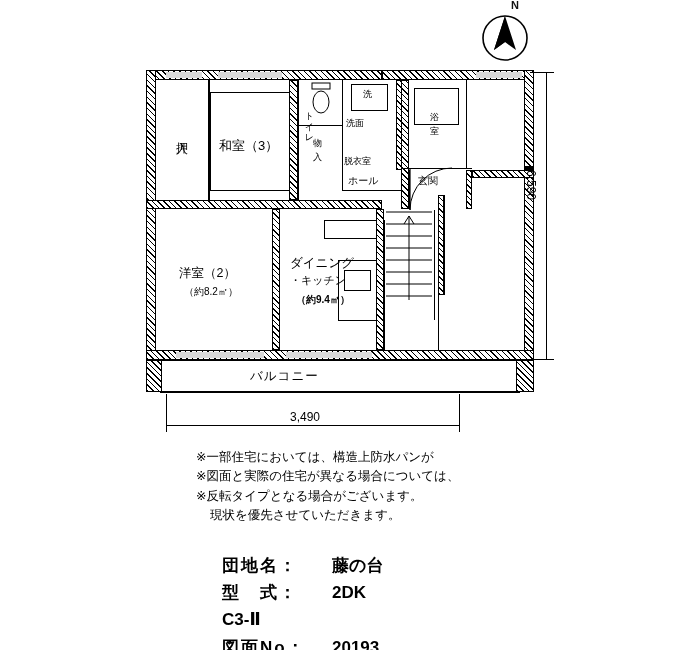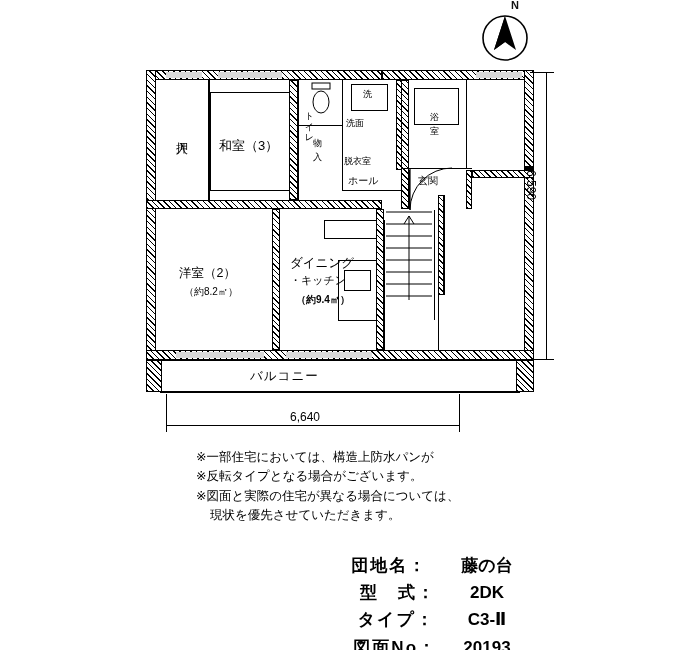--- a/index.html
+++ b/index.html
@@ -59,21 +59,21 @@
     font-size:12.5px;line-height:1.55;color:#000;
   }
   .notes div{white-space:nowrap;}
   .notes .indent{padding-left:14px;}
 
   
   .info{
     left:222px;top:552px;width:420px;
     font-size:17px;font-weight:bold;line-height:1.6;color:#000;
   }
-  .info .row{display:flex;justify-content:center;}
+  .info .row{display:flex;}
   .info .k{width:110px;letter-spacing:2px;}
   .info .v{}
   .gray{background:#d9d9d9;}
 </style>
 </head>
 <body>
 
 <div id="stage">
 
   <div class="abs compass">
@@ -238,41 +238,40 @@
     <div class="dimline" style="left:530px;top:359px;width:18px;height:1px;"></div>
     <div class="dimtxt vert" style="left:524px;top:170px;">6,590</div>
   </div>
 
   <div class="abs">
     <div class="dimline" style="left:166px;top:425px;width:294px;height:1px;"></div>
     <div class="dimline" style="left:166px;top:418px;width:1px;height:14px;"></div>
     <div class="dimline" style="left:459px;top:418px;width:1px;height:14px;"></div>
     <div class="dimline" style="left:166px;top:394px;width:1px;height:36px;"></div>
     <div class="dimline" style="left:459px;top:394px;width:1px;height:36px;"></div>
-    <div class="dimtxt" style="left:290px;top:410px;">6,640</div>
+    <div class="dimtxt" style="left:290px;top:410px;">3,490</div>
   </div>
 
   <div class="abs notes">
     <div>※一部住宅においては、構造上防水パンが</div>
+    <div>※図面と実際の住宅が異なる場合については、</div>
     <div>※反転タイプとなる場合がございます。</div>
-    <div>※図面と実際の住宅が異なる場合については、</div>
     <div class="indent">現状を優先させていただきます。</div>
   </div>
 
   <div class="abs info">
     <div class="row">
       <div class="k">団地名：</div>
       <div class="v">藤の台</div>
     </div>
     <div class="row">
       <div class="k">型　式：</div>
       <div class="v">2DK</div>
     </div>
     <div class="row">
-      <div class="k">タイプ：</div>
       <div class="v">C3-Ⅱ</div>
     </div>
     <div class="row">
       <div class="k">図面No：</div>
       <div class="v">20193</div>
     </div>
   </div>
 
 </div>
 

